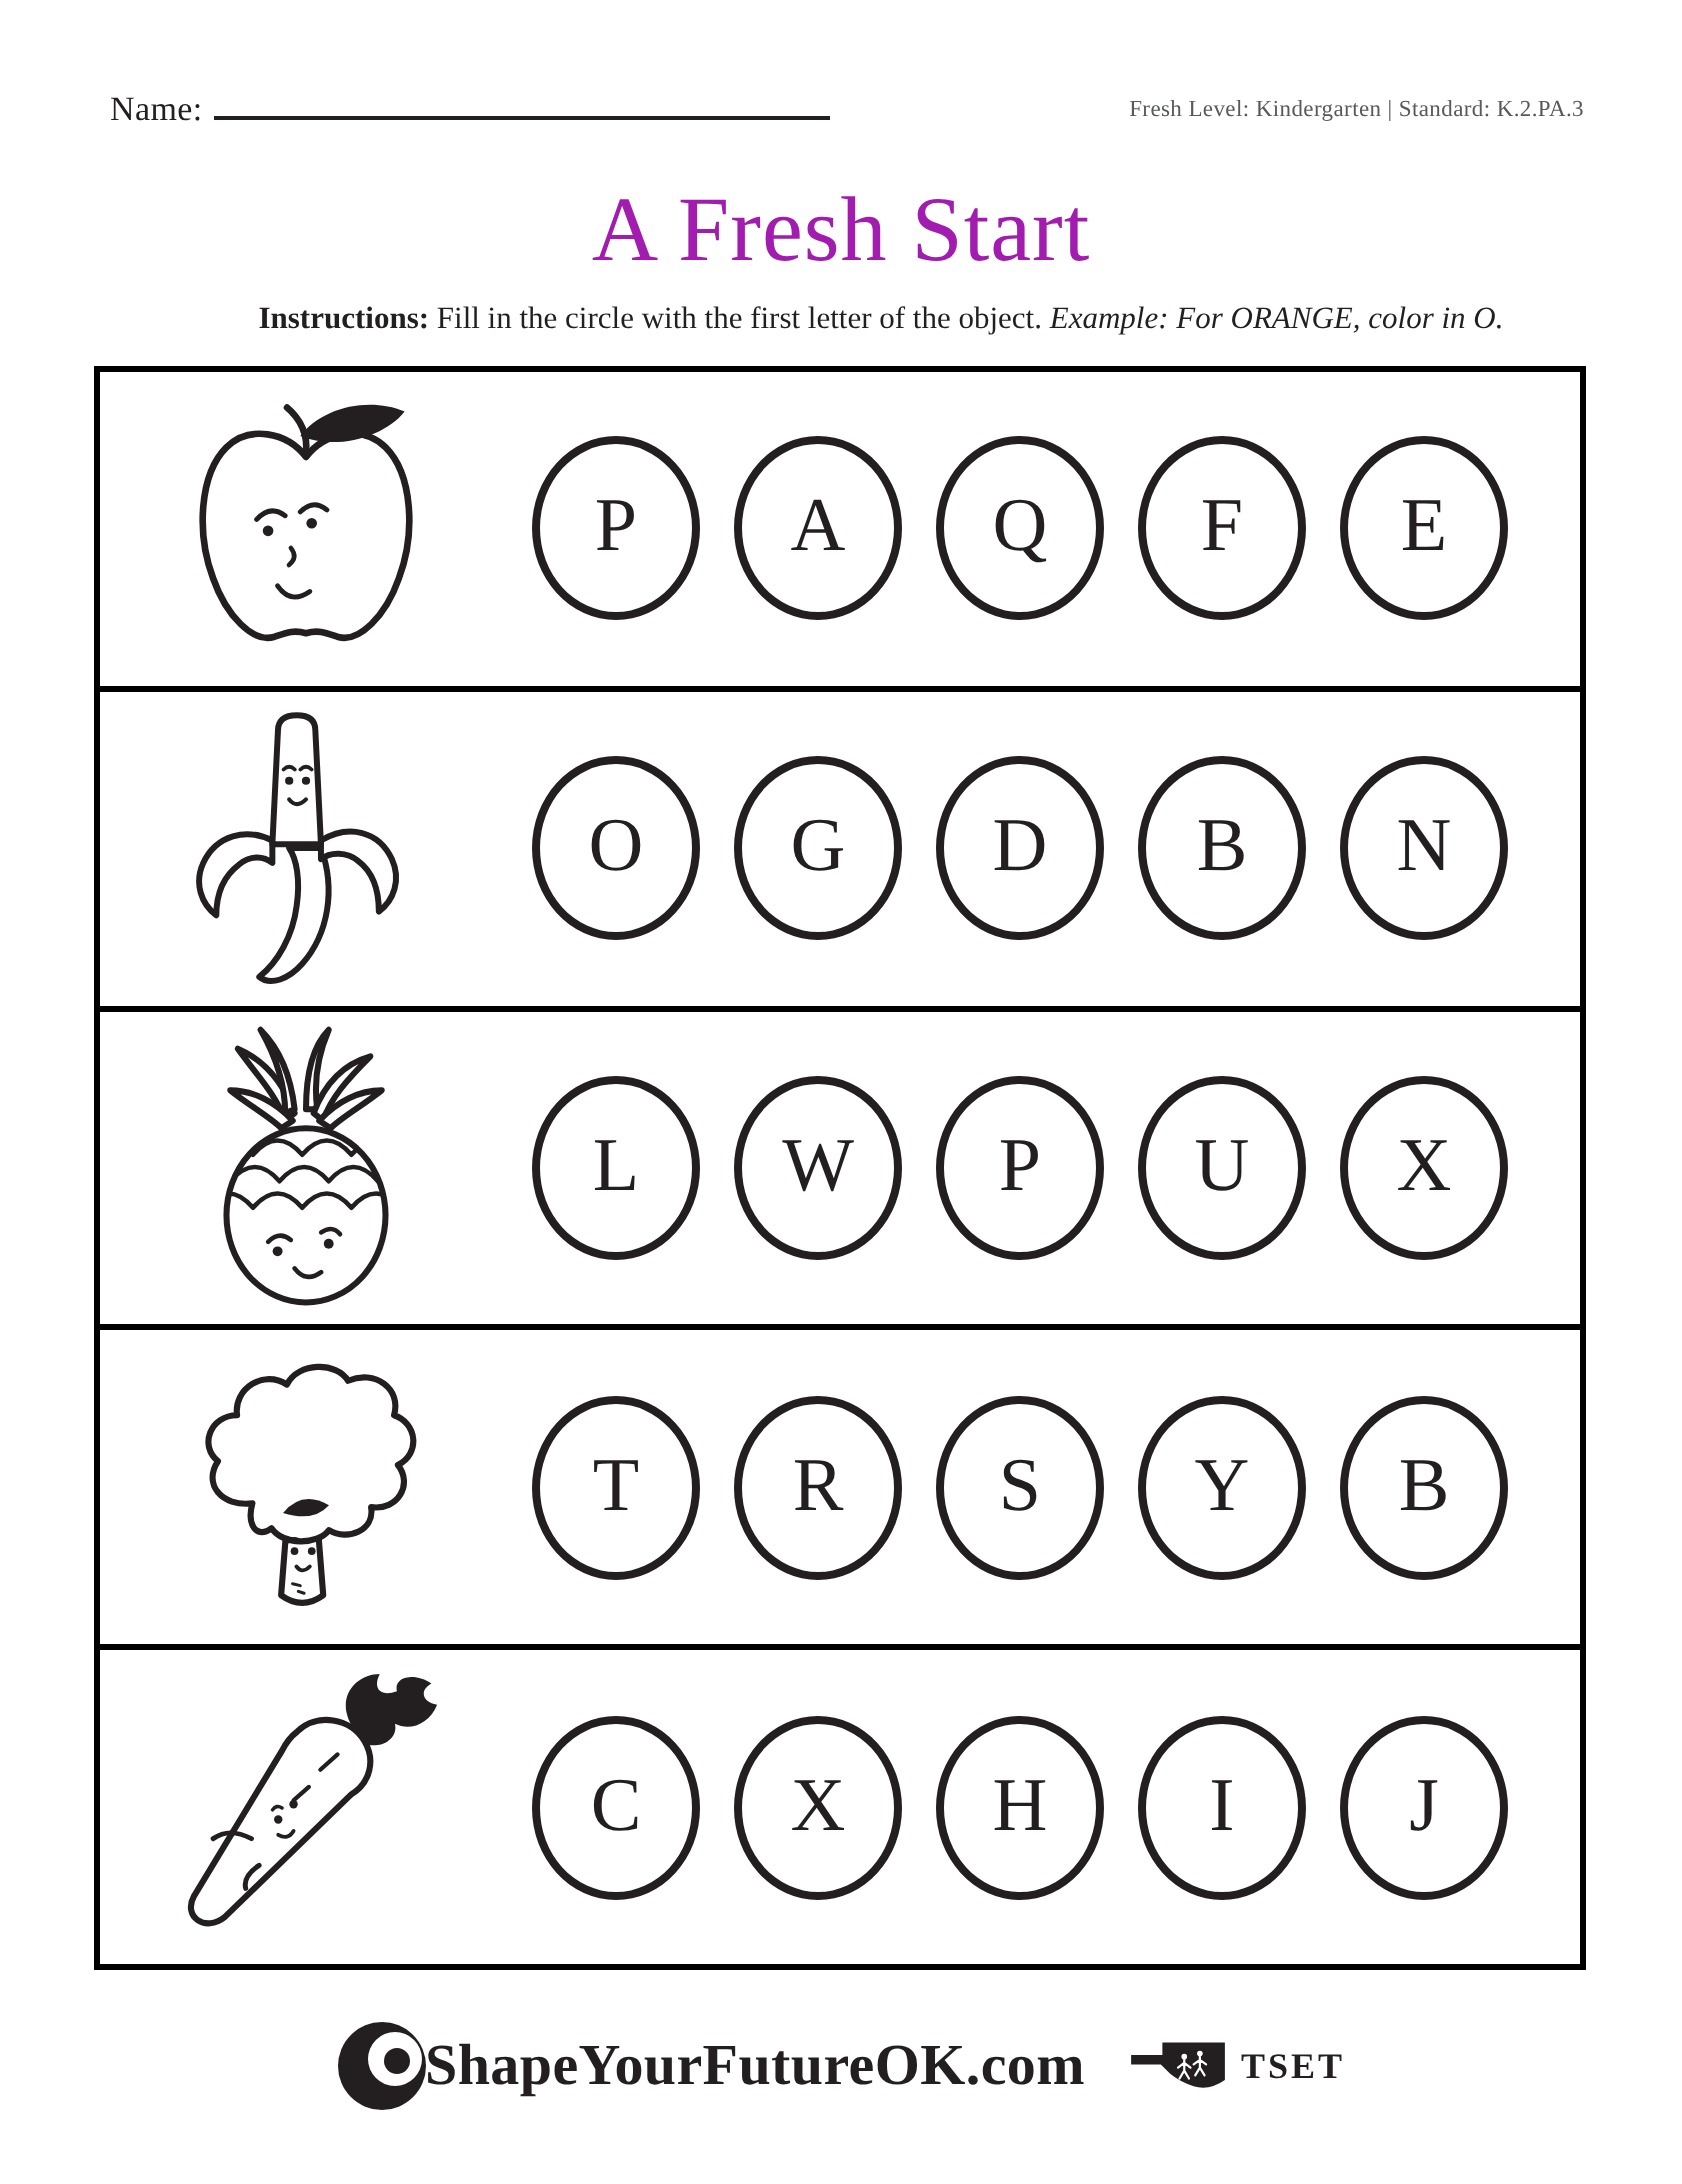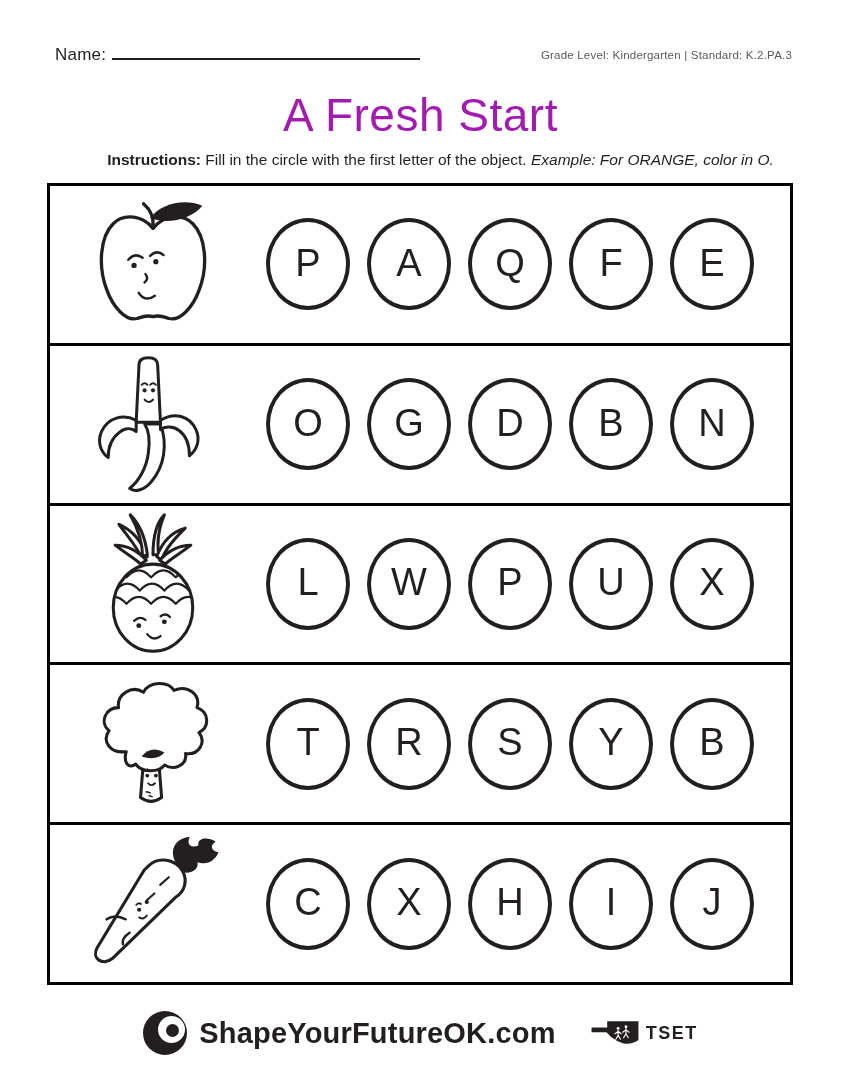--- a/index.html
+++ b/index.html
@@ -1,18 +1,18 @@
 <!DOCTYPE html>
 <html><head>
 <meta charset="utf-8">
 <style>
   * { margin:0; padding:0; box-sizing:border-box; }
   html,body { background:#fff; }
   body { font-family:"Liberation Sans", sans-serif; color:#231f20; }
-  .page { position:relative; width:841px; height:1092px; background:#fff; margin:0 auto; overflow:hidden; }
+  .page { position:relative; width:841px; height:1092px; background:#fff; margin:0 auto; overflow:hidden;font-family:Liberation Serif, serif; }
 
   
   .name-row { position:absolute; left:55px; top:44px; font-size:17px; font-weight:500; letter-spacing:.2px; }
   .name-line { display:inline-block; width:308px; border-bottom:2.5px solid #231f20; height:16px; margin-left:6px; vertical-align:baseline; }
   .grade { position:absolute; right:49px; top:49px; font-size:11.5px; color:#58595b; letter-spacing:.2px; }
 
   .title { position:absolute; top:88px; left:0; width:100%; text-align:center; font-size:46px; font-weight:500; letter-spacing:.5px; color:#a21caf; }
   .instructions { position:absolute; top:151px; left:0; width:100%; text-align:center; font-size:15.5px; color:#231f20;padding-left:40px; }
   .instructions b { font-weight:700; }
   .instructions i { font-style:italic; }
@@ -23,38 +23,38 @@
   .row:last-child { border-bottom:none; }
   .img-cell { width:205px; display:flex; align-items:center; justify-content:center; flex:0 0 auto; }
   .circles { display:flex; gap:17px; margin-left:auto; margin-right:36px; align-items:center; }
   .circle { width:84px; height:92px; border:4px solid #231f20; border-radius:50%; display:flex; align-items:center; justify-content:center; background:#fff; }
   .circle span { font-size:38px; font-weight:500; color:#231f20; transform:translateY(-1px); }
 
   svg.fruit { display:block; }
   svg.fruit path, svg.fruit ellipse, svg.fruit circle { vector-effect:none; }
 
   
-  .footer { position:absolute; top:1003px; left:0; width:100%; height:60px; display:flex; align-items:center; justify-content:center; gap:12px; }
+  .footer { position:absolute; top:1003px; left:0; width:100%; height:60px; display:flex; align-items:center; justify-content:center; gap:0; }
   .syf-logo { position:relative; width:44px; height:44px; flex:0 0 auto; }
   .syf-logo .disc { position:absolute; inset:0; background:#231f20; border-radius:50%; }
   .syf-logo .cres { position:absolute; left:15px; top:5px; width:27px; height:27px; background:#fff; border-radius:50%; }
   .syf-logo .dot  { position:absolute; left:23px; top:13px; width:13px; height:13px; background:#231f20; border-radius:50%; }
   .site { font-size:29px; font-weight:700; letter-spacing:.2px; color:#231f20; }
   .tset { display:flex; align-items:center; gap:6px; margin-left:22px; }
   .tset-label { font-size:18px; font-weight:600; letter-spacing:1.5px; color:#231f20; }
 </style>
 </head>
 <body>
 
 <div class="page">
 
   <div class="name-row">
     <span>Name:</span><span class="name-line"></span>
   </div>
-  <div class="grade">Grade Level: Kindergarten | Standard: K.2.PA.3</div>
+  <div class="grade">Fresh Level: Kindergarten | Standard: K.2.PA.3</div>
 
   <div class="title">A Fresh Start</div>
 
   <p class="instructions">
     <b>Instructions:</b>
     <span>Fill in the circle with the first letter of the object.</span>
     <i>Example: For ORANGE, color in O.</i>
   </p>
 
   <div class="sheet">

